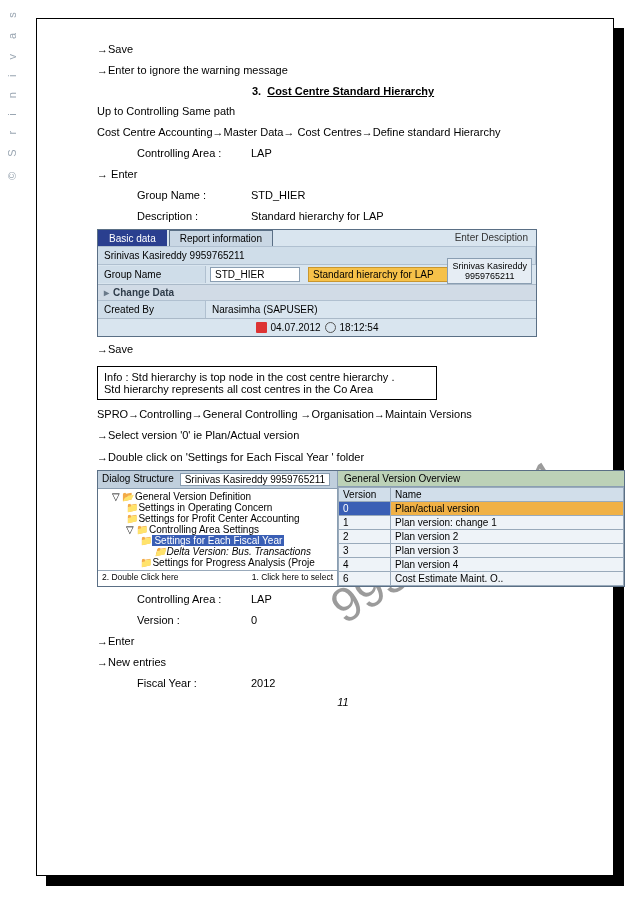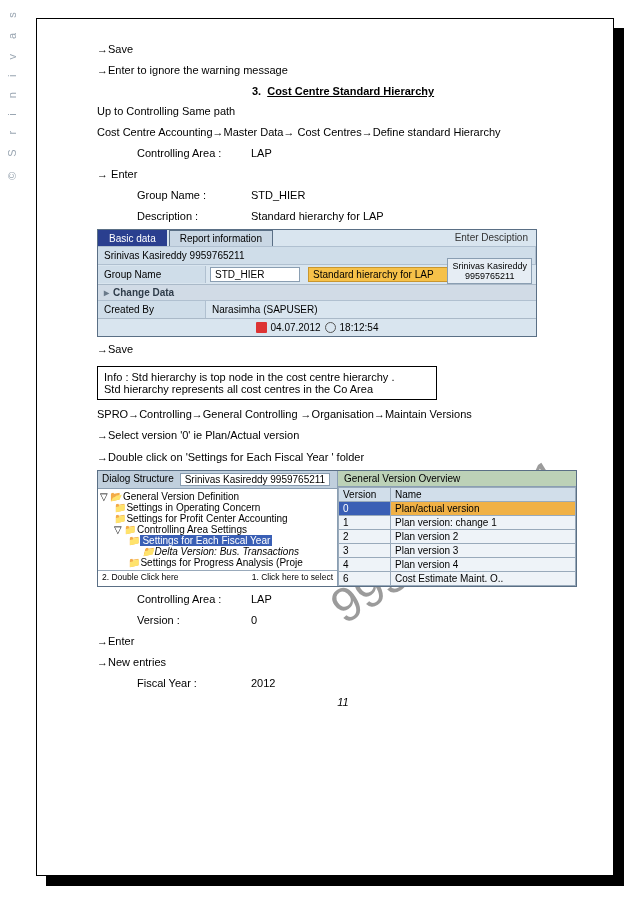--- a/index.html
+++ b/index.html
@@ -101,37 +101,37 @@
   .sap1 .ico { width: 11px; height: 11px; display: inline-block; }
   .ico-cal { background: #d33; border-radius: 1px; }
   .ico-clk { border: 1px solid #555; border-radius: 50%; }
   .corner {
     position: absolute; right: 4px; top: 28px; background: #e6edf4;
     border: 1px solid #8a9eb2; padding: 2px 4px; font-size: 9px; text-align: center;
   }
 
   
   .sap2 {
-    width: 480px;
+    width: 528px;
     border: 1px solid #5a6f85;
     background: #e6eef6;
     font-size: 10px;
     display: flex;
     margin: 4px 0;
     position: relative;
   }
   .sap2 .left {
     width: 240px; border-right: 1px solid #8a9eb2; background: #fff;
   }
   .sap2 .head {
     background: #c0cfdd; border-bottom: 1px solid #8a9eb2; padding: 2px 4px;
     display: flex; gap: 6px;
   }
   .sap2 .tree { padding: 2px; }
-  .sap2 .tree div { white-space: nowrap; overflow: hidden; }
+  .sap2 .tree div { white-space: nowrap; overflow: hidden; margin-left: 12px; }
   .fold { color: #d9a400; }
   .fold.open::before { content: "\1F4C2 "; }
   .fold.closed::before { content: "\1F4C1 "; }
   .sel { background: #3a5fb5; color: #fff; display: inline-block; padding: 0 2px; }
   .ind1 { padding-left: 14px; }
   .ind2 { padding-left: 28px; }
   .ind3 { padding-left: 42px; font-style: italic; }
 
   .sap2 .right { flex: 1; }
   .sap2 .rtitle { background: #bcd1b7; padding: 2px 6px; border-bottom: 1px solid #8a9eb2; }

